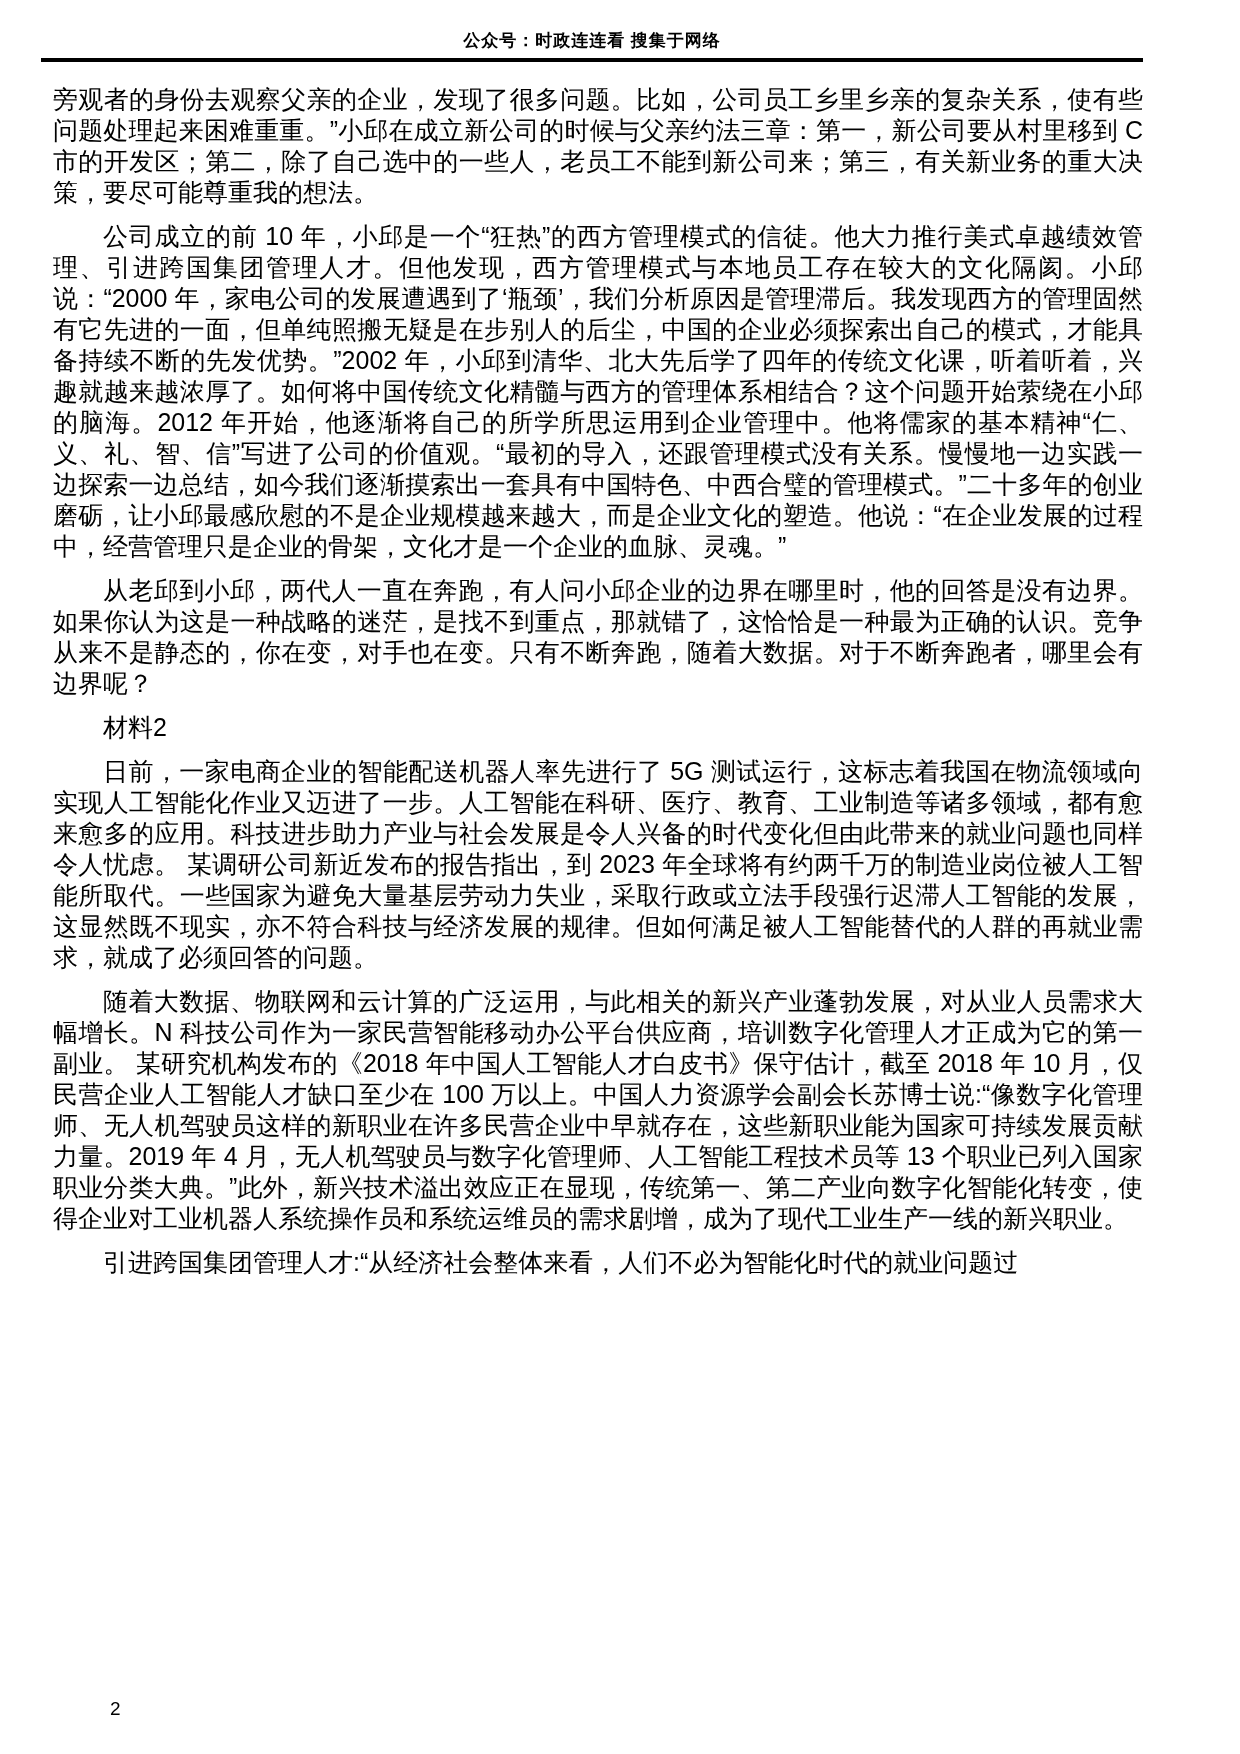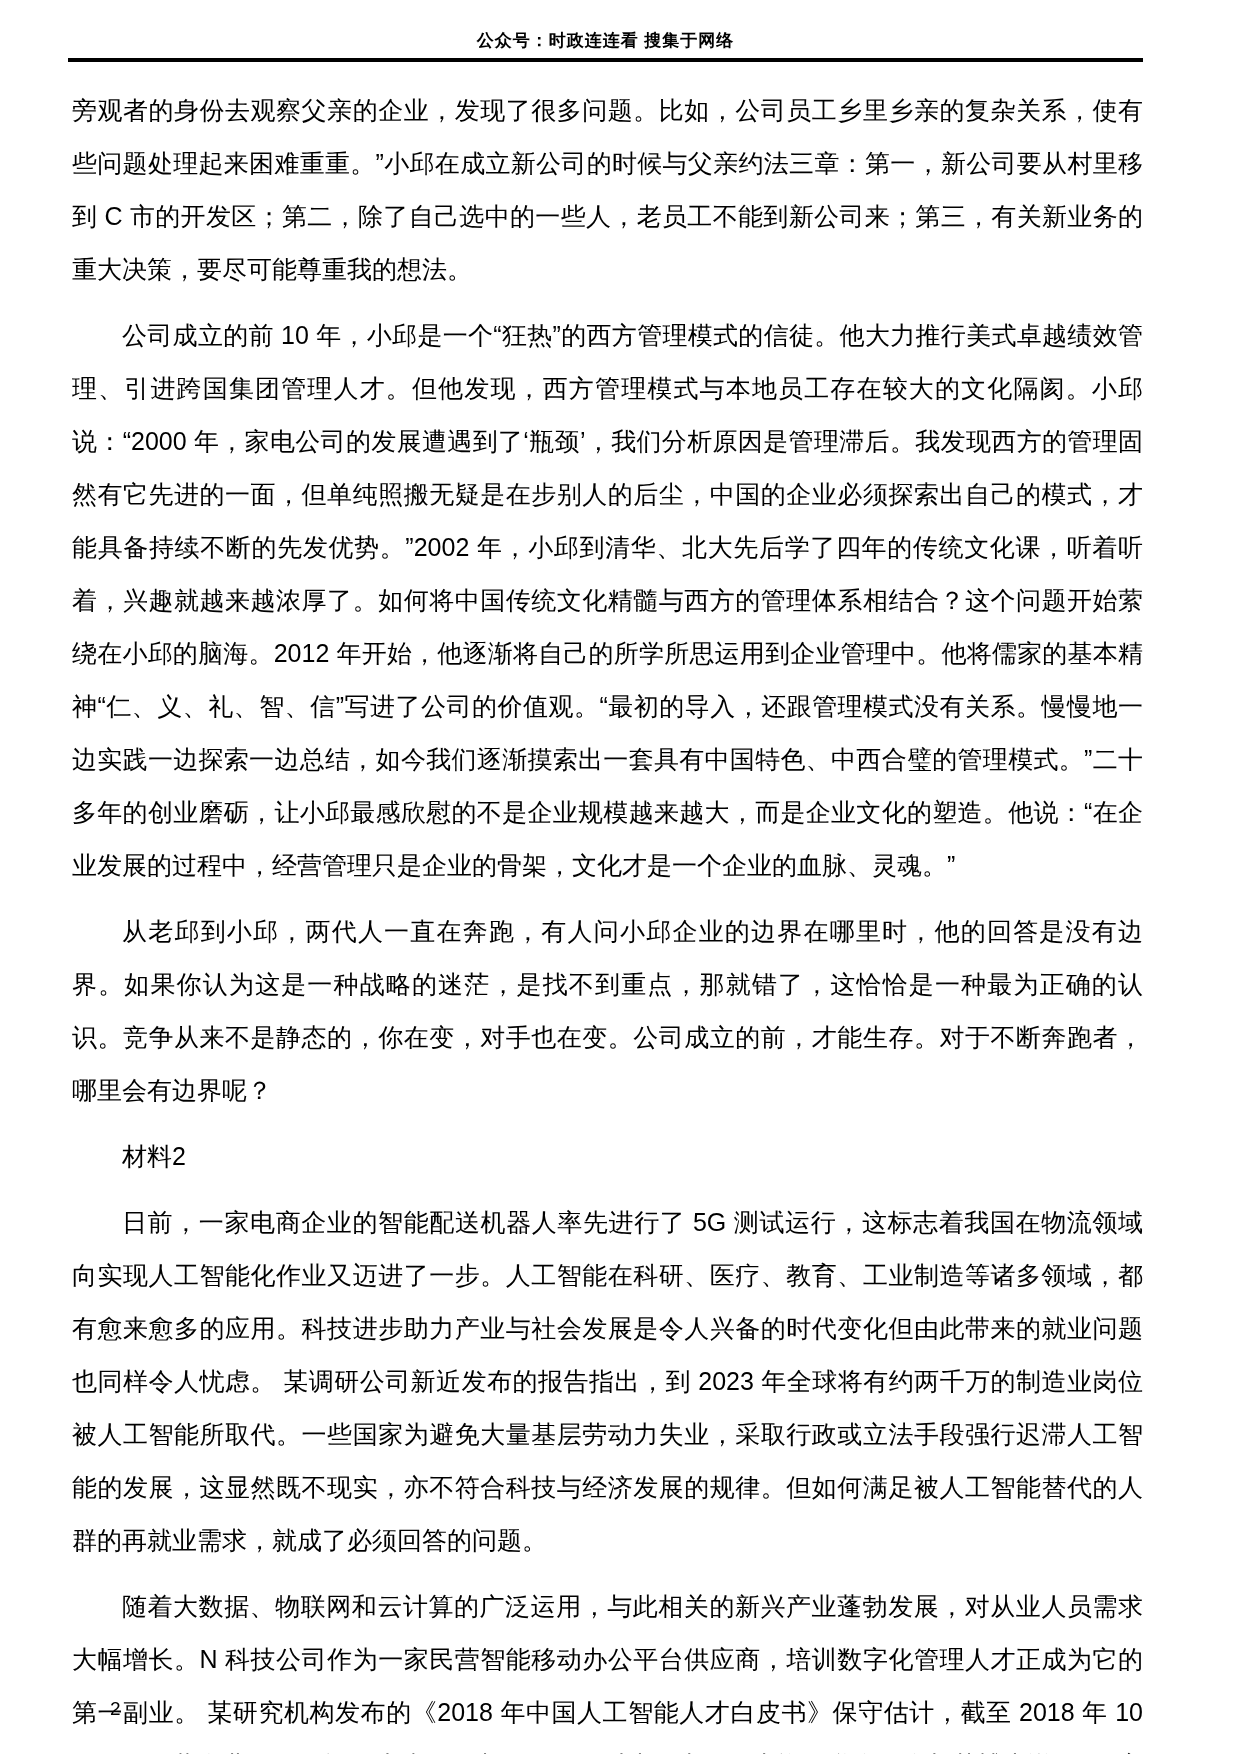--- a/index.html
+++ b/index.html
@@ -8,39 +8,39 @@
     background: #ffffff;
   }
   .page {
     position: relative;
     width: 1240px;
     height: 1754px;
     background: #ffffff;
     color: #000000;
     font-family: "Liberation Sans", sans-serif;
     box-sizing: border-box;
-    padding: 28px 97px 0 68px;
+    padding: 28px 97px 0 41px;
     overflow: hidden;
   }
   .doc-header {
     text-align: center;
     font-weight: bold;
     font-size: 17px;
     letter-spacing: 1px;
     line-height: 26px;
   }
   .header-rule {
     border: none;
     border-top: 4px solid #000000;
     margin: 4px 0 22px 0;
   }
   .body-text p {
     font-size: 25px;
-    line-height: 53px;
-    margin: 0 0 13px 4px;
+    line-height: 31px;
+    margin: 0 0 13px 12px;
     text-align: justify;
     word-break: break-all;
   }
   .indent { text-indent: 2em; }
   .material-heading {
     font-weight: normal;
     font-size: 25px;
     line-height: 39px;
     margin: 0 0 13px 0;
     text-indent: 2em;
@@ -60,21 +60,21 @@
   <div class="doc-header">公众号：时政连连看 搜集于网络</div>
 
   <hr class="header-rule">
 
   <div class="body-text">
 
     <p>旁观者的身份去观察父亲的企业，发现了很多问题。比如，公司员工乡里乡亲的复杂关系，使有些问题处理起来困难重重。”小邱在成立新公司的时候与父亲约法三章：第一，新公司要从村里移到 C 市的开发区；第二，除了自己选中的一些人，老员工不能到新公司来；第三，有关新业务的重大决策，要尽可能尊重我的想法。</p>
 
     <p class="indent">公司成立的前 10 年，小邱是一个“狂热”的西方管理模式的信徒。他大力推行美式卓越绩效管理、引进跨国集团管理人才。但他发现，西方管理模式与本地员工存在较大的文化隔阂。小邱说：“2000 年，家电公司的发展遭遇到了‘瓶颈’，我们分析原因是管理滞后。我发现西方的管理固然有它先进的一面，但单纯照搬无疑是在步别人的后尘，中国的企业必须探索出自己的模式，才能具备持续不断的先发优势。”2002 年，小邱到清华、北大先后学了四年的传统文化课，听着听着，兴趣就越来越浓厚了。如何将中国传统文化精髓与西方的管理体系相结合？这个问题开始萦绕在小邱的脑海。2012 年开始，他逐渐将自己的所学所思运用到企业管理中。他将儒家的基本精神“仁、义、礼、智、信”写进了公司的价值观。“最初的导入，还跟管理模式没有关系。慢慢地一边实践一边探索一边总结，如今我们逐渐摸索出一套具有中国特色、中西合璧的管理模式。”二十多年的创业磨砺，让小邱最感欣慰的不是企业规模越来越大，而是企业文化的塑造。他说：“在企业发展的过程中，经营管理只是企业的骨架，文化才是一个企业的血脉、灵魂。”</p>
 
-    <p class="indent">从老邱到小邱，两代人一直在奔跑，有人问小邱企业的边界在哪里时，他的回答是没有边界。如果你认为这是一种战略的迷茫，是找不到重点，那就错了，这恰恰是一种最为正确的认识。竞争从来不是静态的，你在变，对手也在变。公司成立的前，才能生存。对于不断奔跑者，哪里会有边界呢？</p>
+    <p class="indent">从老邱到小邱，两代人一直在奔跑，有人问小邱企业的边界在哪里时，他的回答是没有边界。如果你认为这是一种战略的迷茫，是找不到重点，那就错了，这恰恰是一种最为正确的认识。竞争从来不是静态的，你在变，对手也在变。只有不断奔跑，随着大数据。对于不断奔跑者，哪里会有边界呢？</p>
 
     <p class="material-heading">材料2</p>
 
     <p class="indent">日前，一家电商企业的智能配送机器人率先进行了 5G 测试运行，这标志着我国在物流领域向实现人工智能化作业又迈进了一步。人工智能在科研、医疗、教育、工业制造等诸多领域，都有愈来愈多的应用。科技进步助力产业与社会发展是令人兴备的时代变化但由此带来的就业问题也同样令人忧虑。 某调研公司新近发布的报告指出，到 2023 年全球将有约两千万的制造业岗位被人工智能所取代。一些国家为避免大量基层劳动力失业，采取行政或立法手段强行迟滞人工智能的发展，这显然既不现实，亦不符合科技与经济发展的规律。但如何满足被人工智能替代的人群的再就业需求，就成了必须回答的问题。</p>
 
     <p class="indent">随着大数据、物联网和云计算的广泛运用，与此相关的新兴产业蓬勃发展，对从业人员需求大幅增长。N 科技公司作为一家民营智能移动办公平台供应商，培训数字化管理人才正成为它的第一副业。 某研究机构发布的《2018 年中国人工智能人才白皮书》保守估计，截至 2018 年 10 月，仅民营企业人工智能人才缺口至少在 100 万以上。中国人力资源学会副会长苏博士说:“像数字化管理师、无人机驾驶员这样的新职业在许多民营企业中早就存在，这些新职业能为国家可持续发展贡献力量。2019 年 4 月，无人机驾驶员与数字化管理师、人工智能工程技术员等 13 个职业已列入国家职业分类大典。”此外，新兴技术溢出效应正在显现，传统第一、第二产业向数字化智能化转变，使得企业对工业机器人系统操作员和系统运维员的需求剧增，成为了现代工业生产一线的新兴职业。</p>
 
     <p class="indent">引进跨国集团管理人才:“从经济社会整体来看，人们不必为智能化时代的就业问题过</p>
 
   </div>

